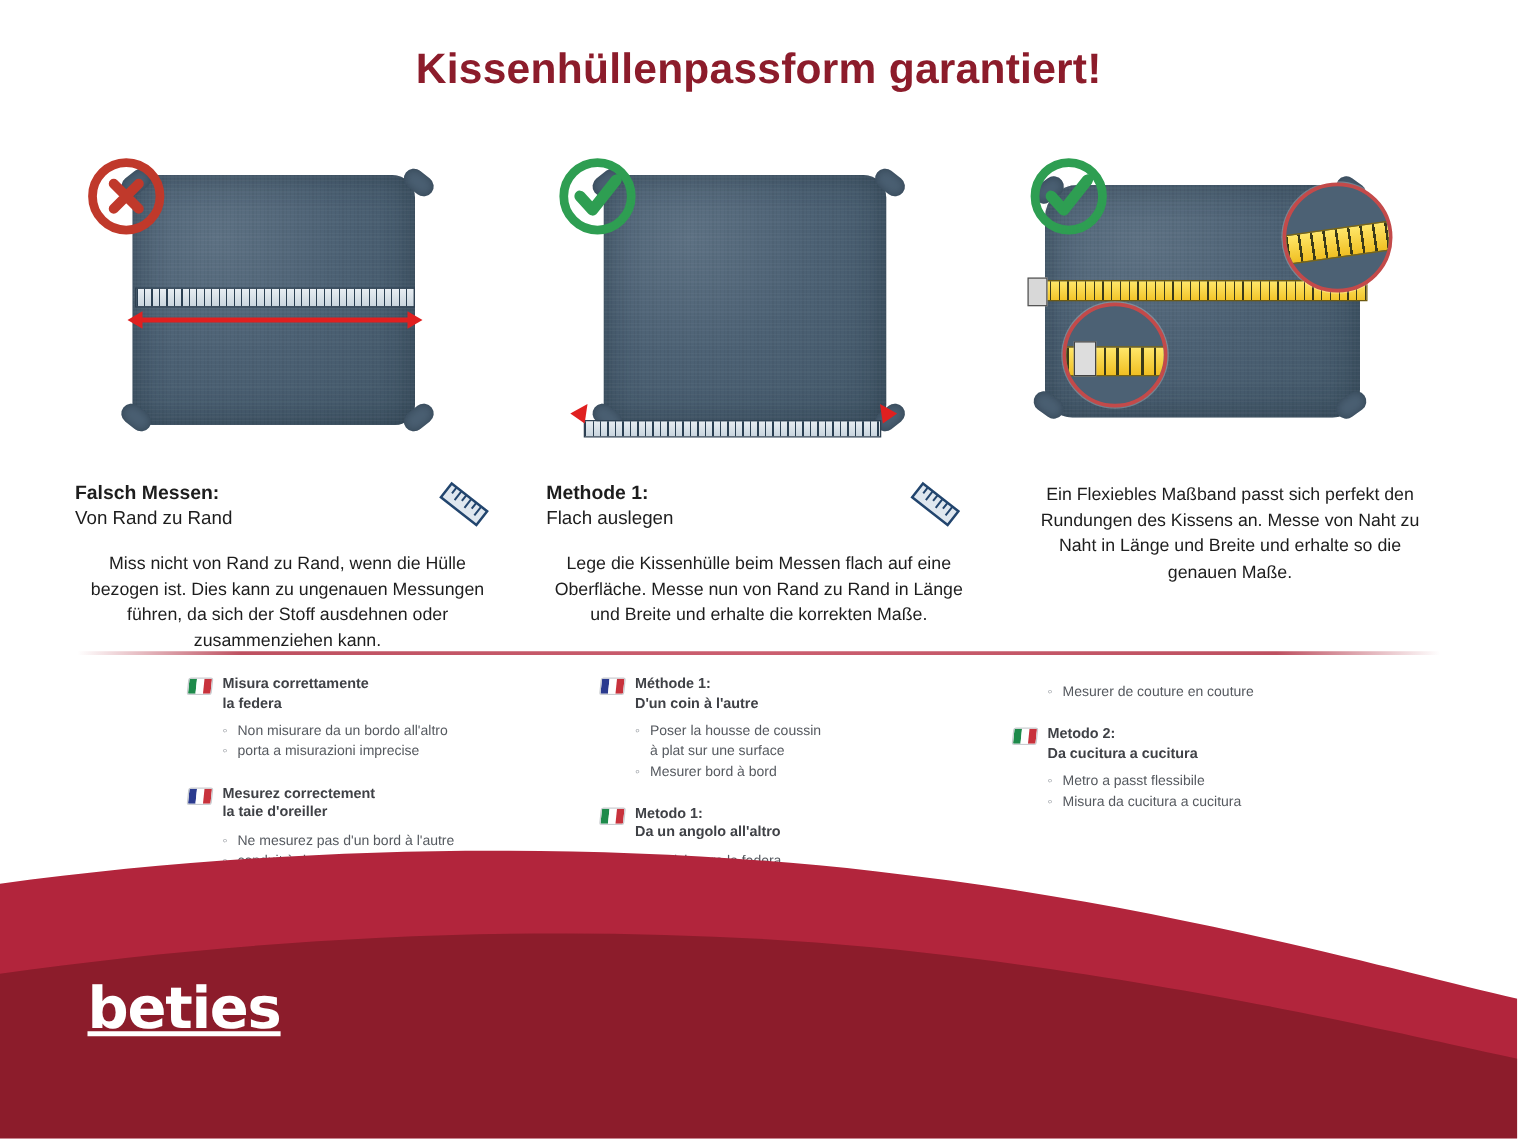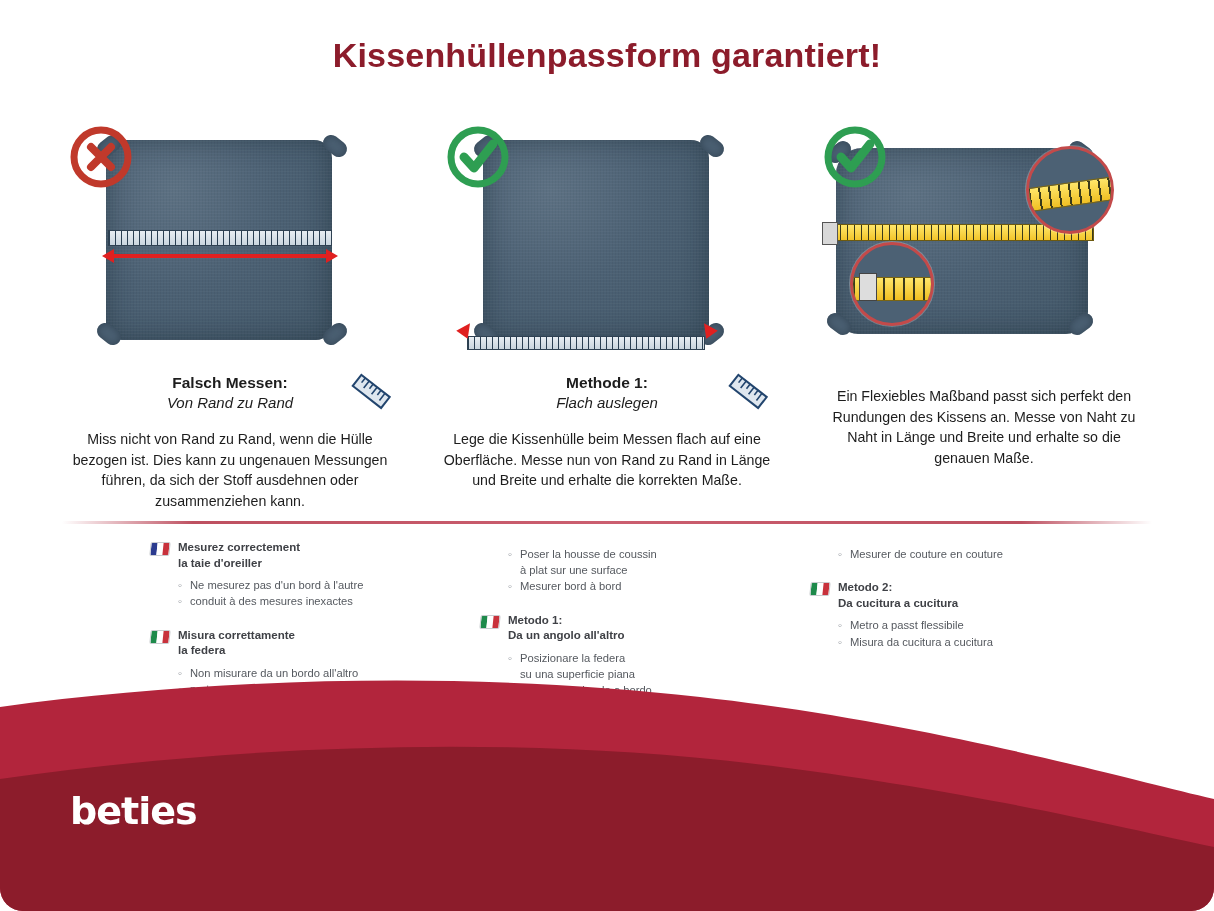--- a/index.html
+++ b/index.html
@@ -14,21 +14,20 @@
     color: #2b2b2b;
     overflow: hidden;
     position: relative;
   }
 
   .page {
     position: relative;
     width: 1214px;
     height: 911px;
     overflow: hidden;
-    border-radius: 23px;
   }
 
   
   .title {
     position: absolute;
     top: 36px;
     left: 0;
     width: 1214px;
     text-align: center;
     font-size: 34px;
@@ -216,32 +215,30 @@
     position: absolute;
     width: 66px;
     height: 66px;
     left: 8px;
     top: 6px;
   }
   .badge svg { display:block; }
 
   
   .caption {
-    text-align: center;
-    margin-top: 6px;
+    margin-top: 18px;
     position: relative;
   }
   .cap-line1 {
     font-size: 15.5px;
     font-weight: bold;
     color: #1d1d1d;
   }
   .cap-line2 {
     font-size: 15px;
-    font-style: italic;
     color: #1d1d1d;
     margin-top: 2px;
   }
   .cap-icon {
     position: absolute;
     right: 8px;
     top: -4px;
     width: 44px;
     height: 46px;
   }
@@ -340,25 +337,26 @@
     left: 0;
     bottom: 0;
     width: 1214px;
     height: 240px;
     overflow: hidden;
   }
   .brand {
     position: absolute;
     left: 70px;
     bottom: 78px;
-    font-size: 38px;
+    font-size: 46px;
     font-weight: bold;
     color: #ffffff;
     letter-spacing: -1px;
     font-family: "DejaVu Sans", sans-serif;
+    text-decoration: underline;
   }
 </style>
 </head>
 <body>
 
 <div class="page">
 
   <div class="title">Kissenhüllenpassform garantiert!</div>
 
   <div class="columns">
@@ -454,56 +452,67 @@
 
   </div>
 
   <div class="divider"></div>
 
   <div class="translations">
 
     <div class="tcol">
       <div class="tblock">
         <div class="tblock-head">
+          <span class="flag it">
+              <i></i>
+              <i></i>
+              <i></i>
+            </span>
+          <span class="thead-text">
+            <span>Misura correttamente</span><br>
+            <span>la federa</span>
+          </span>
+        </div>
+        <ul class="tlist">
+          <li>Non misurare da un bordo all'altro</li>
+          <li>porta a misurazioni imprecise</li>
+        </ul>
+      </div>
+      <div class="tblock">
+        <div class="tblock-head">
           <span class="flag fr">
               <i></i>
               <i></i>
               <i></i>
             </span>
           <span class="thead-text">
             <span>Mesurez correctement</span><br>
             <span>la taie d'oreiller</span>
           </span>
         </div>
         <ul class="tlist">
           <li>Ne mesurez pas d'un bord à l'autre</li>
           <li>conduit à des mesures inexactes</li>
         </ul>
       </div>
+    </div>
+
+    <div class="tcol">
       <div class="tblock">
         <div class="tblock-head">
-          <span class="flag it">
+          <span class="flag fr">
               <i></i>
               <i></i>
               <i></i>
             </span>
           <span class="thead-text">
-            <span>Misura correttamente</span><br>
-            <span>la federa</span>
+            <span>Méthode 1:</span><br>
+            <span>D'un coin à l'autre</span>
           </span>
         </div>
-        <ul class="tlist">
-          <li>Non misurare da un bordo all'altro</li>
-          <li>porta a misurazioni imprecise</li>
-        </ul>
-      </div>
-    </div>
-
-    <div class="tcol">
-      <div class="tblock">
         <ul class="tlist">
           <li>Poser la housse de coussin</li>
           <li class="cont">à plat sur une surface</li>
           <li>Mesurer bord à bord</li>
         </ul>
       </div>
       <div class="tblock">
         <div class="tblock-head">
           <span class="flag it">
               <i></i>

